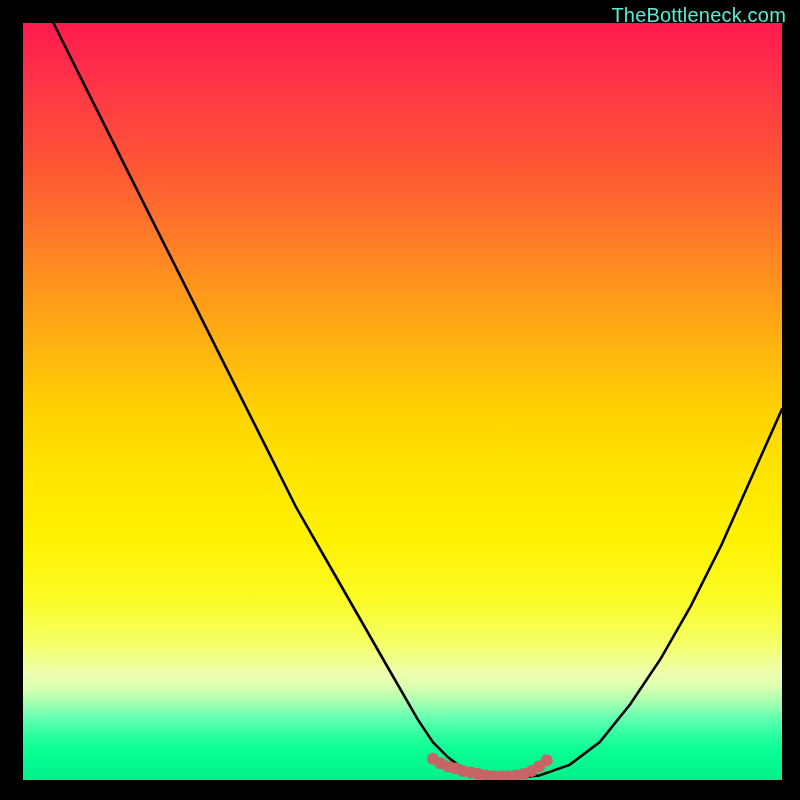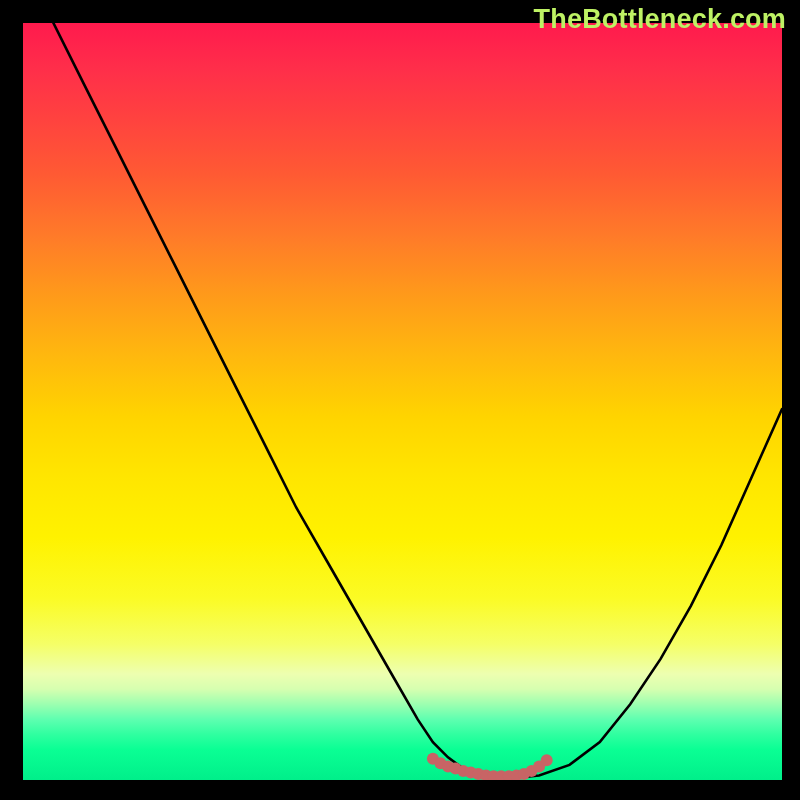--- a/index.html
+++ b/index.html
@@ -41,23 +41,23 @@
       #5effb0 92%,
       #2fffa0 94%,
       #0aff94 96%,
       #00ef8a 100%
     );
   }
   .watermark {
     position: absolute;
     top: 4px;
     right: 14px;
-    color: #bef264;
-    font-size: 27px;
-    font-weight: 700;
+    color: #5eead4;
+    font-size: 20px;
+    font-weight: 400;
     letter-spacing: 0.2px;
   }
   svg.curve {
     position: absolute;
     left: 0;
     top: 0;
   }
 </style>
 </head>
 <body>

